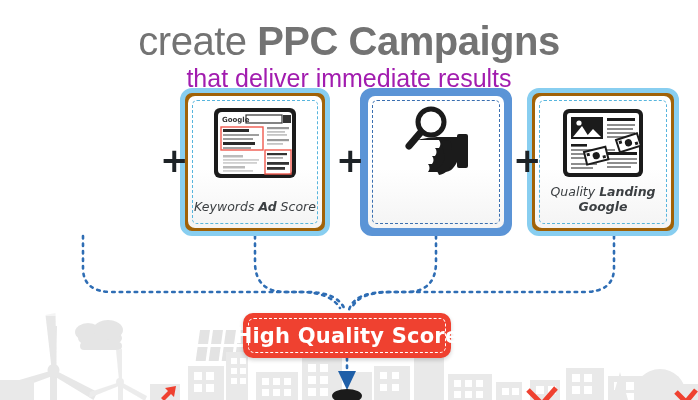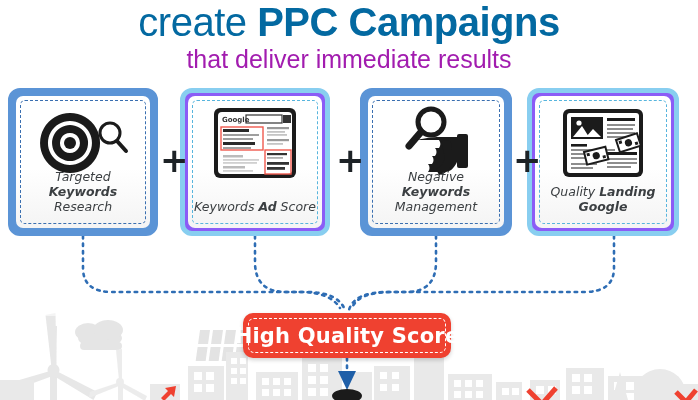--- a/index.html
+++ b/index.html
@@ -10,40 +10,40 @@
     overflow:hidden;
   }
   #stage{position:relative;width:698px;height:400px;overflow:hidden;background:#fff;}
 
   
   #bg{position:absolute;left:0;top:0;width:698px;height:400px;z-index:0;}
 
   
   .title-wrap{position:absolute;left:0;top:0;width:698px;text-align:center;z-index:5;}
   .title{
-    font-size:40px;line-height:44px;color:#0369a1;
-    letter-spacing:-0.5px;margin-top:0;
+    font-size:40px;line-height:44px;color:#737373;
+    letter-spacing:-0.5px;margin-top:19px;
     white-space:nowrap;
   }
   .title .thin{font-weight:300;}
   .title .bold{font-weight:bold;}
   .subtitle{
     font-size:25px;line-height:28px;color:#a21caf;font-weight:300;
     margin-top:1px;white-space:nowrap;
   }
 
   
   .card{
     position:absolute;top:88px;width:150px;height:148px;
     border-radius:12px;box-sizing:border-box;
     border:5px solid #5b94d6;
     background:#5b94d6;
     z-index:6;
   }
-  .card.light{border-color:#88cef0;background:#8b5cf6;}
+  .card.light{border-color:#88cef0;background:#a16207;}
   .card-inner{
     position:absolute;left:3px;top:3px;right:3px;bottom:3px;
     border-radius:7px;
     background:linear-gradient(to bottom,#ffffff 0%,#ffffff 55%,#f4f4f4 100%);
     box-sizing:border-box;
   }
   .card-dash{
     position:absolute;left:4px;top:4px;right:4px;bottom:4px;
     border:1px dashed #3a6fb0;border-radius:5px;box-sizing:border-box;
   }
@@ -255,42 +255,20 @@
       <path d="M614 236 L614 268 Q614 292 584 292 L392 292 Q358 292 352 308"></path>
     </g>
 
     <g>
       <path d="M347 358 L347 372" stroke="#2e6db4" stroke-width="2.6" stroke-dasharray="2.5 5" stroke-linecap="round" fill="none"></path>
       <path d="M338 371 L356 371 L347 390 Z" fill="#1f5fa8"></path>
       <ellipse cx="347" cy="396" rx="15" ry="7" fill="#1b1b1b"></ellipse>
     </g>
   </svg>
 
-  <div class="card" style="left:8px;">
-    <div class="card-inner">
-      <div class="card-dash"></div>
-      <div class="icon-box">
-        <svg width="98" height="72" viewBox="0 0 98 72">
-          <g fill="#1b1b1b">
-            <path d="M36 6 a30 30 0 1 0 0.1 0 Z M36 14 a22 22 0 1 1 -0.1 0 Z"></path>
-            <path d="M36 18 a18 18 0 1 0 0.1 0 Z M36 26 a10 10 0 1 1 -0.1 0 Z"></path>
-            <circle cx="36" cy="36" r="6"></circle>
-          </g>
-          <g fill="none" stroke="#1b1b1b" stroke-width="3">
-            <circle cx="76" cy="26" r="10"></circle>
-            <line x1="83" y1="34" x2="92" y2="44" stroke-linecap="round" stroke-width="4"></line>
-          </g>
-        </svg>
-      </div>
-      <div class="card-label">
-        <span>Targeted </span><b>Keywords</b><br>
-        <span>Research</span>
-      </div>
-    </div>
-  </div>
 
   <div class="card light" style="left:180px;">
     <div class="card-inner">
       <div class="card-dash"></div>
       <div class="icon-box">
         <svg width="86" height="74" viewBox="0 0 86 74">
           <rect x="2" y="2" width="82" height="70" rx="6" fill="#1b1b1b"></rect>
           <rect x="6" y="6" width="74" height="62" rx="4" fill="#ffffff"></rect>
 
           <g>
@@ -347,24 +325,20 @@
             <circle cx="34" cy="18" r="13"></circle>
             <line x1="24" y1="28" x2="12" y2="42" stroke-width="7" stroke-linecap="round"></line>
           </g>
           <g fill="#1b1b1b">
             <path d="M20 36 h22 a7 7 0 0 1 0 8 h-4 a6 6 0 0 1 0 8 h-3 a6 6 0 0 1 0 8 h-4
                      a6 6 0 0 1 0 8 h16 c6 0 9 -3 12 -8 l4 -8 V33 h-20 c-9 0 -14 1 -23 3 Z"></path>
             <path d="M44 38 c10 -4 11 1 11 8 v14 c-3 6 -7 10 -13 11 l-3 -6 c5 -2 8 -7 9 -12 Z"></path>
             <rect x="60" y="30" width="11" height="34" rx="2"></rect>
           </g>
         </svg>
-      </div>
-      <div class="card-label">
-        <span>Negative </span><b>Keywords</b><br>
-        <span>Management</span>
       </div>
     </div>
   </div>
 
   <div class="card light" style="left:527px;width:152px;">
     <div class="card-inner">
       <div class="card-dash"></div>
       <div class="icon-box">
         <svg width="86" height="74" viewBox="0 0 86 74">
           <rect x="3" y="3" width="80" height="68" rx="6" fill="#1b1b1b"></rect>

